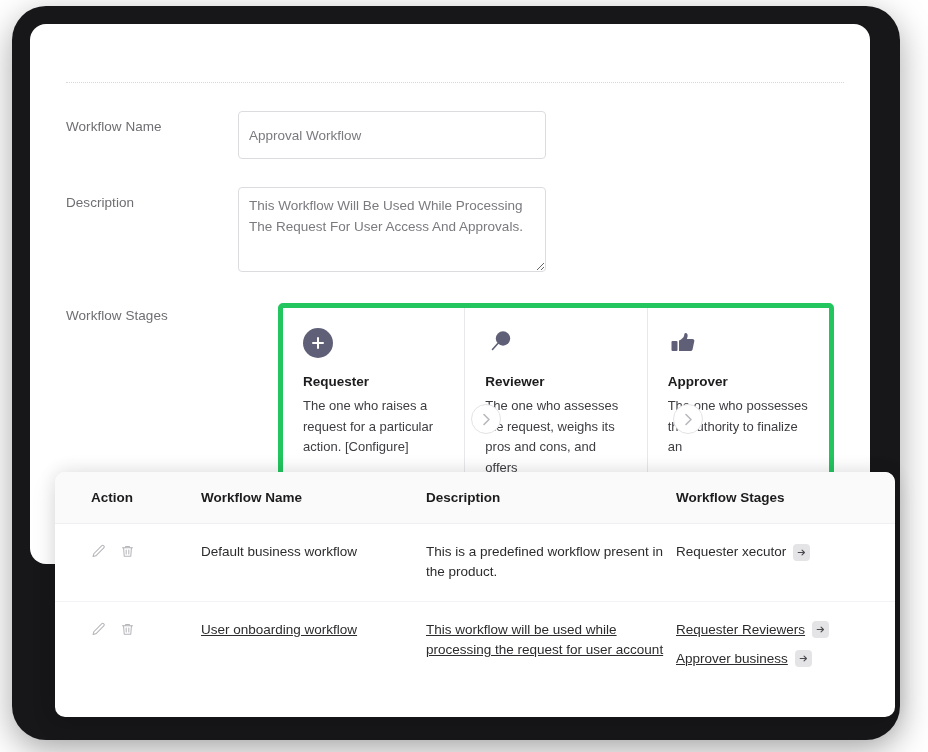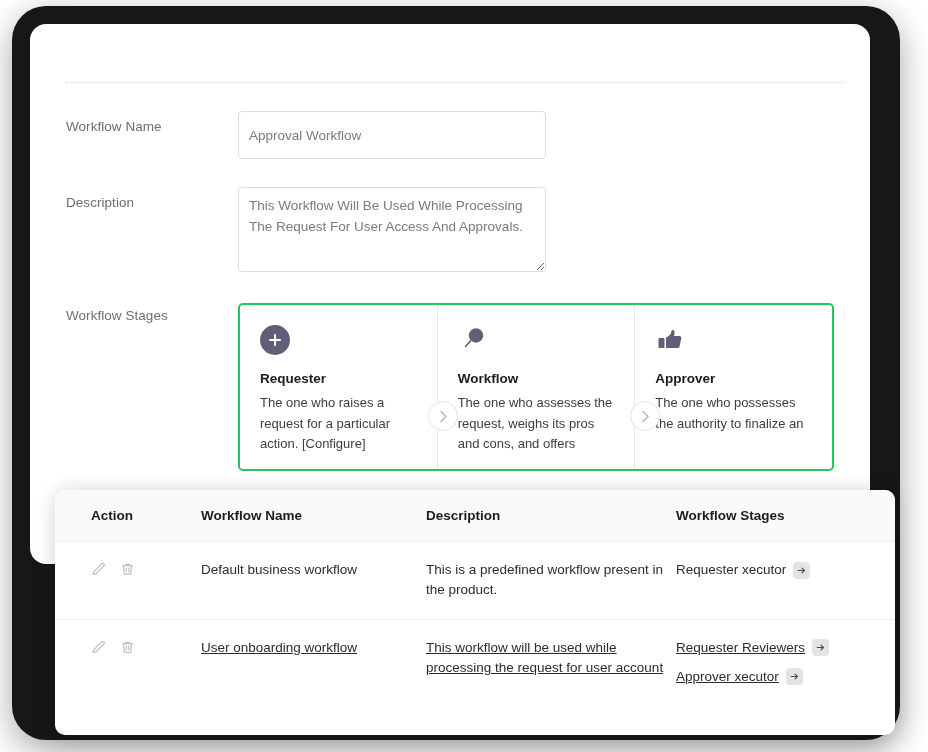--- a/index.html
+++ b/index.html
@@ -115,26 +115,27 @@
     background: #ffffff;
     outline: none;
     resize: vertical;
     overflow: hidden;
   }
 
   
   .stages-container {
     width: 606px;
     box-sizing: border-box;
-    border: 2px solid #22c55e;
+    border: 5px solid #22c55e;
     border-radius: 5px;
     display: flex;
     position: relative;
     background: #ffffff;
     min-height: 150px;
+    margin-left: 40px;
   }
   .stage-card {
     flex: 1 1 0;
     padding: 20px 20px 14px 20px;
     box-sizing: border-box;
     position: relative;
   }
   .stage-card + .stage-card { border-left: 1px solid #e8e8eb; }
 
   .stage-icon {
@@ -190,21 +191,21 @@
     justify-content: center;
   }
   .stage-connector.c1 { left: 188px; }
   .stage-connector.c2 { left: 390px; }
   .stage-connector svg { display: block; }
 
   
   .table-panel {
     position: absolute;
     left: 55px;
-    top: 490px;
+    top: 472px;
     width: 840px;
     height: 245px;
     background: #ffffff;
     border-radius: 10px;
     box-shadow: 0 -2px 18px rgba(0,0,0,0.09), 0 8px 26px rgba(0,0,0,0.10);
     overflow: hidden;
   }
   table.wf-table {
     width: 100%;
     border-collapse: collapse;
@@ -295,21 +296,21 @@
           <div class="stage-desc">The one who raises a request for a particular action. [Configure]</div>
         </div>
 
         <div class="stage-card">
           <span class="stage-icon">
             <svg width="30" height="30" viewBox="0 0 30 30">
               <circle cx="18" cy="10.5" r="7.2" fill="#5f6078"></circle>
               <line x1="12.6" y1="15.8" x2="7.5" y2="21.5" stroke="#5f6078" stroke-width="1.6" stroke-linecap="round"></line>
             </svg>
           </span>
-          <div class="stage-name">Workflow</div>
+          <div class="stage-name">Reviewer</div>
           <div class="stage-desc">The one who assesses the request, weighs its pros and cons, and offers</div>
         </div>
 
         <div class="stage-card">
           <span class="stage-icon">
             <svg width="30" height="30" viewBox="0 0 30 30">
               <rect x="3.5" y="13" width="6" height="10" rx="1" fill="#5f6078"></rect>
               <path d="M11 23 L11 12.6 C11 12.6 14.8 11 15.9 8.2 C16.4 6.9 16.2 5 17.6 5 C19.2 5 19.9 6.6 19.6 8.3 C19.4 9.6 18.9 11 18.9 11 L24.5 11 C25.8 11 26.6 12 26.3 13.2 L24.6 21.2 C24.4 22.3 23.6 23 22.5 23 Z" fill="#5f6078"></path>
             </svg>
           </span>
@@ -401,21 +402,21 @@
         <td class="col-stages">
           <div class="stage-chip-row">
             <span class="stage-chip-text">Requester Reviewers</span>
             <span class="arrow-badge">
               <svg width="9" height="9" viewBox="0 0 10 10">
                 <path d="M1.3 5 h7 M5.6 2.4 L8.3 5 5.6 7.6" fill="none" stroke="#4a4a4f" stroke-width="1.2" stroke-linecap="round" stroke-linejoin="round"></path>
               </svg>
             </span>
           </div>
           <div class="stage-chip-row">
-            <span class="stage-chip-text">Approver xecutor</span>
+            <span class="stage-chip-text">Approver business</span>
             <span class="arrow-badge">
               <svg width="9" height="9" viewBox="0 0 10 10">
                 <path d="M1.3 5 h7 M5.6 2.4 L8.3 5 5.6 7.6" fill="none" stroke="#4a4a4f" stroke-width="1.2" stroke-linecap="round" stroke-linejoin="round"></path>
               </svg>
             </span>
           </div>
         </td>
       </tr>
 
     </tbody>

